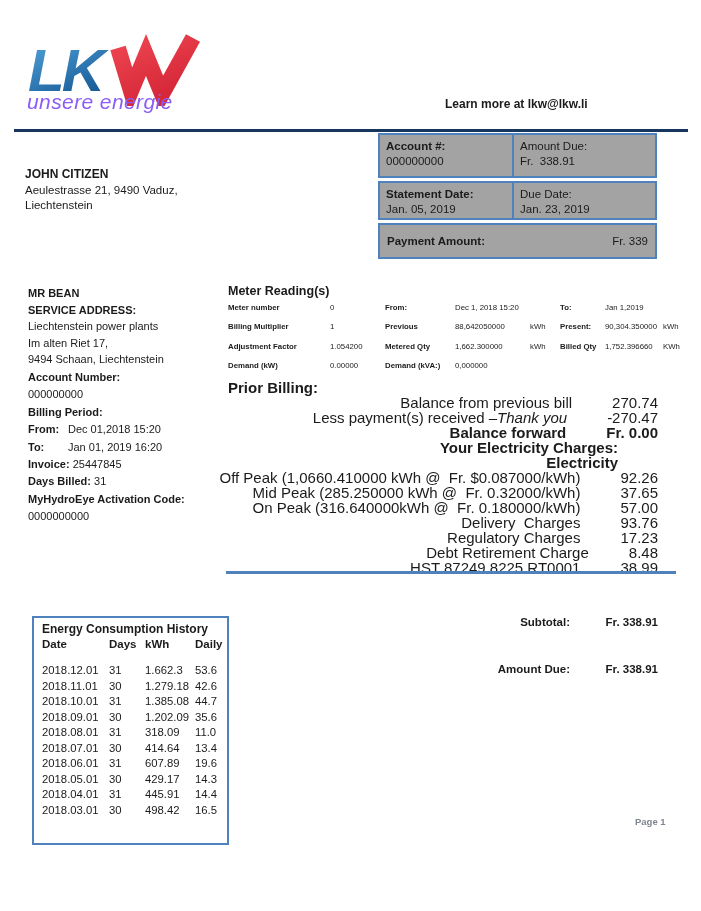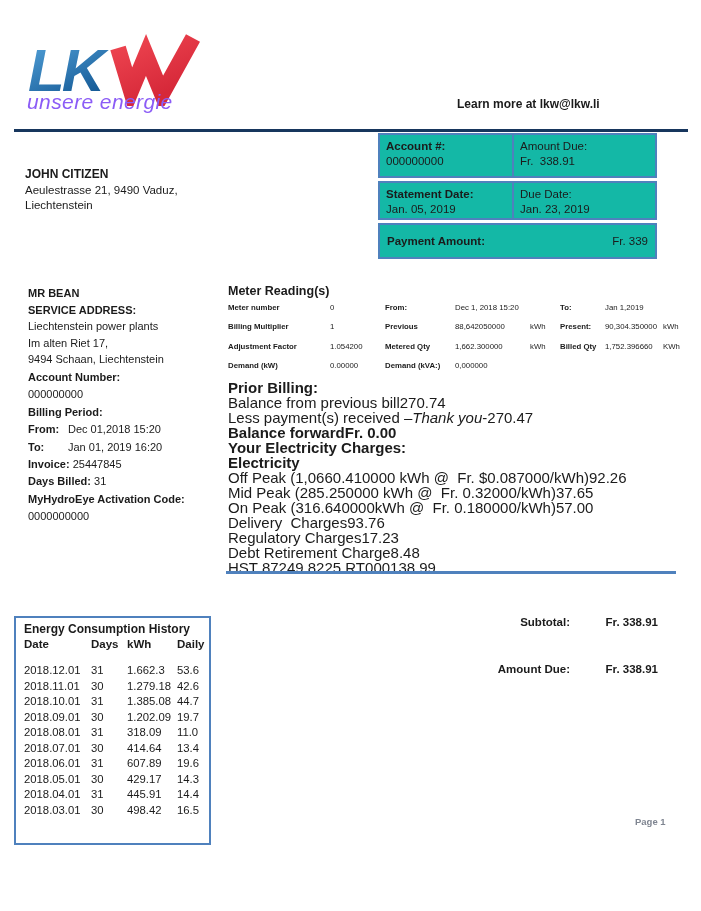--- a/index.html
+++ b/index.html
@@ -2,51 +2,51 @@
 <html><head>
 <meta charset="utf-8">
 <style>
   html,body{margin:0;padding:0;background:#ffffff;}
   .page{position:relative;width:701px;height:911px;background:#fff;
         font-family:"Liberation Sans",sans-serif;color:#1b1b1b;overflow:hidden;}
   .b{font-weight:bold;}
   
   .logo{position:absolute;left:28px;top:34px;}
   .tagline{position:absolute;left:27px;top:90px;font-size:21px;font-style:italic;color:#8b5cf6;letter-spacing:.4px;}
-  .learn-more{position:absolute;left:445px;top:97px;font-size:12px;font-weight:bold;margin-left:12px;}
+  .learn-more{position:absolute;left:445px;top:97px;font-size:12px;font-weight:bold;}
   .header-rule{position:absolute;left:14px;top:129px;width:674px;height:3px;background:#17365d;}
   
   .summary{position:absolute;left:378px;top:133px;width:279px;font-size:11.5px;line-height:15px;}
-  .srow{border:2px solid #4f81bd;display:flex;margin-bottom:3px;box-sizing:border-box;background:#14b8a6;}
+  .srow{border:2px solid #4f81bd;display:flex;margin-bottom:3px;box-sizing:border-box;background:#a3a3a3;}
   .srow .cl{width:134px;border-right:2px solid #4f81bd;padding:4px 6px;box-sizing:border-box;}
   .srow .cr{flex:1;padding:4px 6px;}
   .srow.r1{height:45px;}
   .srow.r2{height:39px;}
   .srow.r3{height:22px;align-items:center;justify-content:space-between;padding:16px 7px;}
   .pre{white-space:pre;}
   
   .customer{position:absolute;left:25px;top:167px;font-size:11.5px;line-height:15.5px;}
   .customer .name{font-size:12px;font-weight:bold;}
   .service{position:absolute;left:28px;top:285px;font-size:11px;line-height:16.5px;}
   
   .acct{position:absolute;left:28px;top:369px;font-size:11px;line-height:17.4px;}
   .lbl-ft{display:inline-block;width:40px;}
   
   .meter-title{position:absolute;left:228px;top:284px;font-size:12.5px;font-weight:bold;}
   .meter{position:absolute;left:228px;top:303px;width:462px;font-size:7.8px;}
   .m-row{display:grid;grid-template-columns:102px 55px 70px 75px 30px 45px 58px auto;height:19.4px;align-items:start;}
   .m-lab{font-weight:bold;}
   
   .charges{position:absolute;left:228px;top:380px;width:430px;font-size:15px;line-height:15px;}
-  .charge-row{display:flex;justify-content:flex-start;}
+  .charge-row{display:flex;justify-content:flex-end;gap:40px;}
   .charge-label{white-space:pre;}
   .charge-italic{font-style:italic;}
   .charges-sep{position:absolute;left:226px;top:571px;width:450px;height:2.5px;background:#4f81bd;}
   
-  .history{position:absolute;left:14px;top:616px;width:197px;height:229px;border:2px solid #4f81bd;
+  .history{position:absolute;left:32px;top:616px;width:197px;height:229px;border:2px solid #4f81bd;
            box-sizing:border-box;padding:3px 0 0 8px;font-size:11.3px;}
   .hist-title{font-weight:bold;font-size:12px;line-height:17px;}
   .hist-head{display:grid;grid-template-columns:67px 36px 50px auto;font-weight:bold;font-size:11.5px;}
   .hist-rows{margin-top:13px;}
   .h-row{display:grid;grid-template-columns:67px 36px 50px auto;line-height:15.5px;}
   
   .tot-label{position:absolute;left:450px;width:120px;text-align:right;font-weight:bold;font-size:11.5px;}
   .tot-value{position:absolute;left:558px;width:100px;text-align:right;font-weight:bold;font-size:11.5px;}
   .t1{top:616px;} .t2{top:663px;}
   .page-num{position:absolute;left:635px;top:816px;font-size:9.5px;font-weight:bold;color:#7f8591;}
@@ -274,21 +274,21 @@
           <span>2018.10.01</span>
           <span>31</span>
           <span>1.385.08</span>
           <span>44.7</span>
         </div>
 
         <div class="h-row">
           <span>2018.09.01</span>
           <span>30</span>
           <span>1.202.09</span>
-          <span>19.7</span>
+          <span>35.6</span>
         </div>
 
         <div class="h-row">
           <span>2018.08.01</span>
           <span>31</span>
           <span>318.09</span>
           <span>11.0</span>
         </div>
 
         <div class="h-row">

